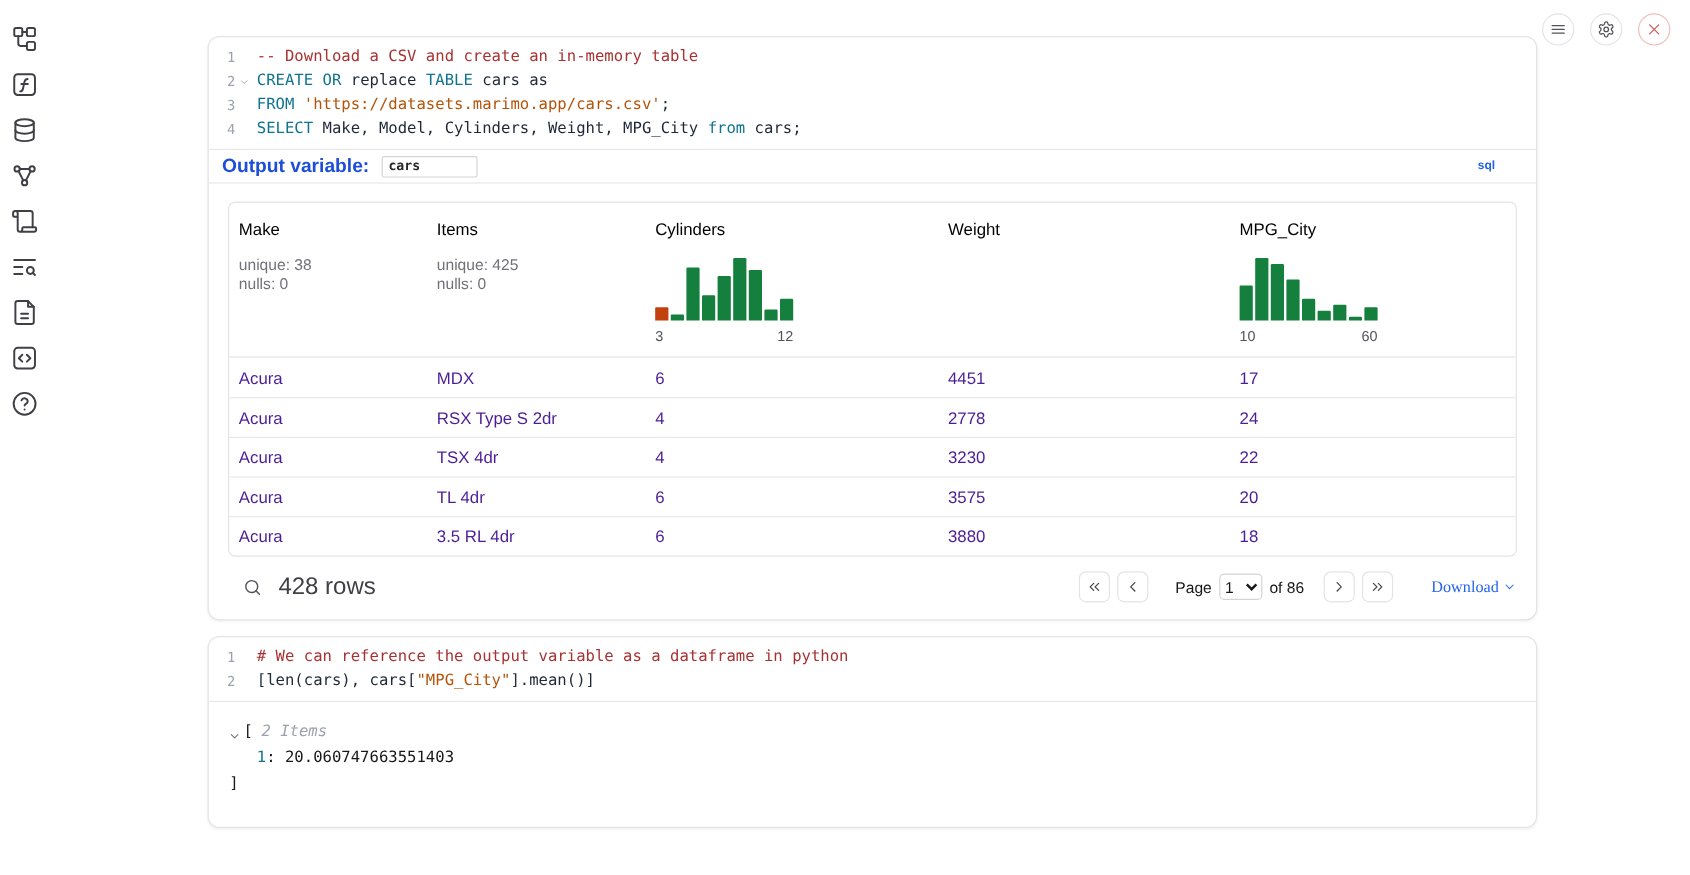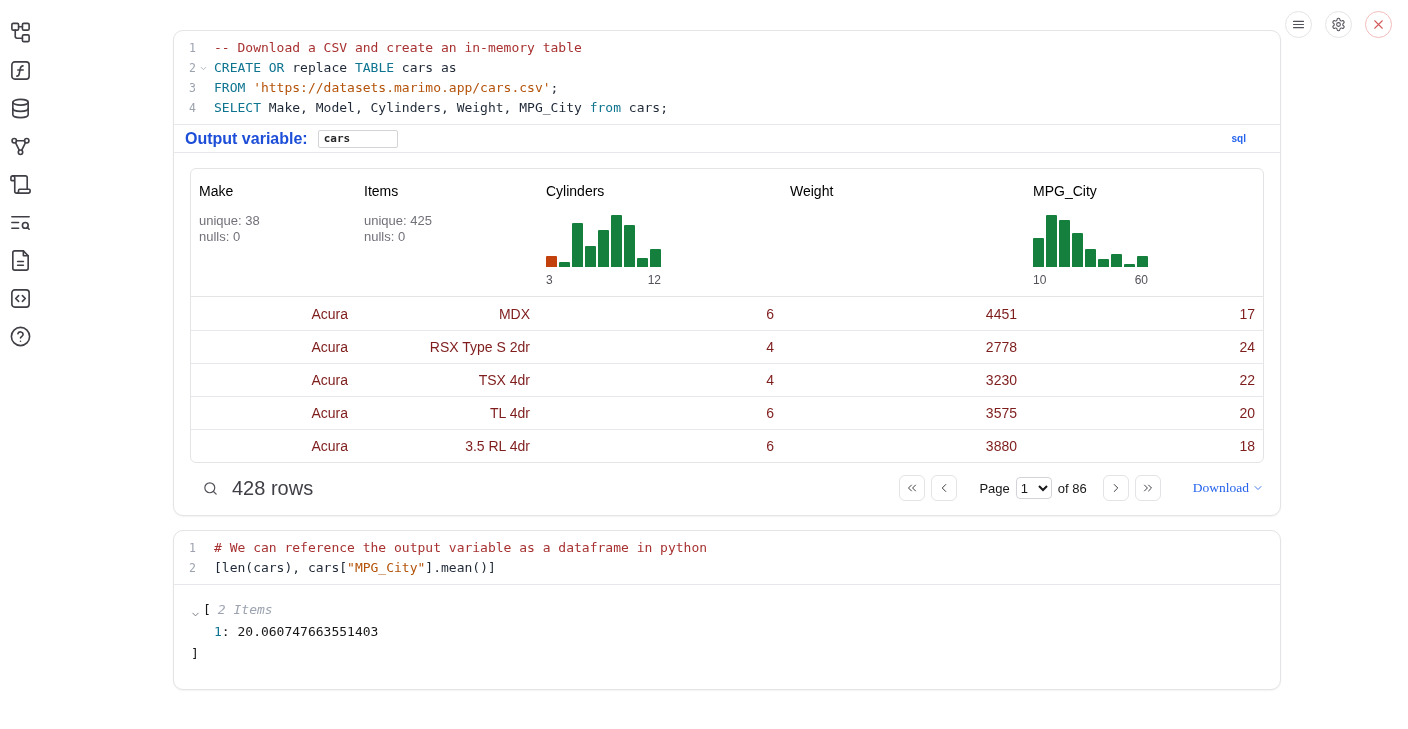--- a/index.html
+++ b/index.html
@@ -53,21 +53,21 @@
   .thead { display:grid; grid-template-columns:165px 182px 244px 243px 1fr; border-bottom:1px solid #e4e4e7; }
   .th { padding:14px 8px 8px; }
   .col-name { font-size:14px; color:#000000; font-weight:500; margin-bottom:14px; }
   .col-stat { font-size:13px; color:#71717a; line-height:16px; }
   .hist { display:inline-block; margin-top:2px; }
   .hist-bars { display:flex; align-items:flex-end; gap:2px; height:52px; }
   .hist-bar { width:11px; background:#15803d; border-radius:1px 1px 0 0; }
   .hist-labels { display:flex; justify-content:space-between; font-size:12px; color:#52525b; margin-top:6px; }
   .tr { display:grid; grid-template-columns:165px 182px 244px 243px 1fr; height:33px; align-items:center; }
   .tr + .tr { border-top:1px solid #e8e8ec; }
-  .td { padding:0 8px; font-size:14px; color:#7f1d1d;text-align:right; }
+  .td { padding:0 8px; font-size:14px; color:#4c1d95; }
 
   
   .table-footer { display:flex; align-items:center; margin-top:10px; height:30px; }
   .footer-search { width:17px; height:17px; color:#52525b; margin-left:12px; cursor:pointer; }
   .rowcount { margin-left:13px; font-size:20px; color:#3f3f46; }
   .pagination { margin-left:auto; display:flex; align-items:center; gap:6px; }
   .page-btn { width:26px; height:26px; border:1px solid #e4e4e7; border-radius:6px; background:#fff;
     color:#3f3f46; display:flex; align-items:center; justify-content:center; cursor:pointer; }
   .page-btn .icon { width:14px; height:14px; }
   .page-label { font-size:13px; color:#18181b; margin-left:16px; }

